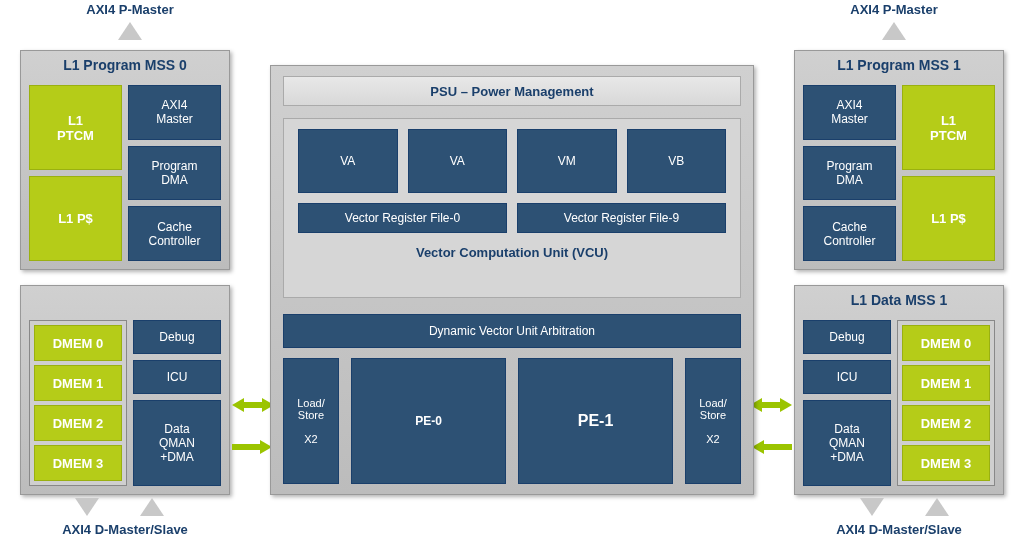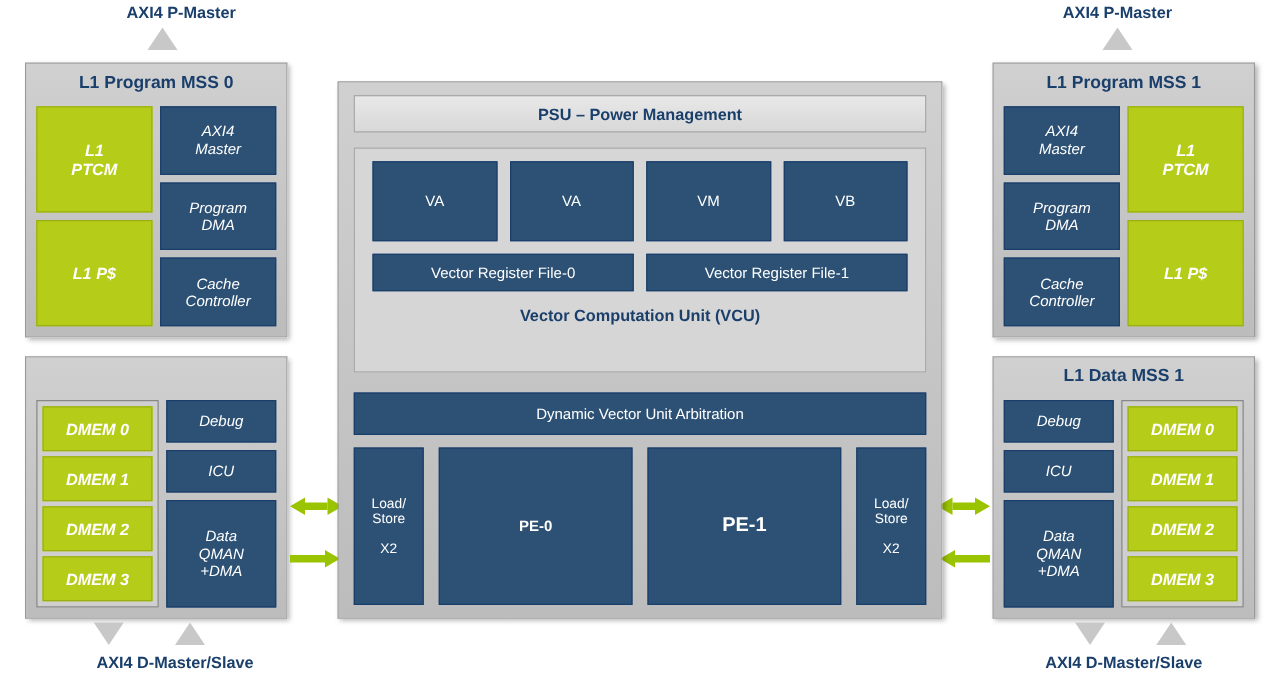--- a/index.html
+++ b/index.html
@@ -10,21 +10,20 @@
     height: 560px;
     position: relative;
     font-size: 12px;
   }
   .label-top {
     color: #1a3f6b;
     font-weight: bold;
     font-size: 13px;
     position: absolute;
     text-align: center;
-    margin-left: 15px;
   }
   .arrow-up-gray { width: 0; height: 0; border-left: 12px solid transparent; border-right: 12px solid transparent; border-bottom: 18px solid #c8c8c8; }
   .arrow-down-gray { width: 0; height: 0; border-left: 12px solid transparent; border-right: 12px solid transparent; border-top: 18px solid #c8c8c8; }
   .gray-box {
     background: linear-gradient(#d0d0d0,#bcbcbc);
     border: 1px solid #999;
     position: absolute;
     box-shadow: 2px 2px 4px rgba(0,0,0,0.3);
   }
   .title-bar {
@@ -65,21 +64,21 @@
     color: #9bc400;
     font-size: 22px;
     font-weight: bold;
   }
   .dbl-arrow { display:flex; align-items:center; }
   .ga-l { width:0;height:0;border-top:7px solid transparent;border-bottom:7px solid transparent;border-right:12px solid #9bc400;display:inline-block;}
   .ga-r { width:0;height:0;border-top:7px solid transparent;border-bottom:7px solid transparent;border-left:12px solid #9bc400;display:inline-block;}
   .ga-bar{ height:6px;background:#9bc400;display:inline-block;}
   .vcu-label { color:#1a3f6b;font-weight:bold;font-size:13px;text-align:center; }
   .mss-inner { position:absolute; left:8px; right:8px; }
-  .col { display:flex; flex-direction:column; gap:6px;font-style:italic; }
+  .col { display:flex; flex-direction:column; gap:6px; }
 </style>
 </head>
 <body>
 
 <div class="label-top" style="left:70px; top:2px; width:120px">AXI4 P-Master</div>
 <div style="position:absolute;left:118px;top:22px;">
     <div class="arrow-up-gray"></div>
   </div>
 
 <div class="label-top" style="right:70px; top:2px; width:120px">AXI4 P-Master</div>
@@ -192,21 +191,21 @@
 
   <div style="position:absolute;left:12px;right:12px;top:52px;height:180px;background:#d6d6d6;border:1px solid #aaa">
     <div style="display:flex;gap:10px;padding:10px 14px 6px;height:80px">
       <div class="navy-box" style="flex:1">VA</div>
       <div class="navy-box" style="flex:1">VA</div>
       <div class="navy-box" style="flex:1">VM</div>
       <div class="navy-box" style="flex:1">VB</div>
     </div>
     <div style="display:flex;gap:10px;padding:4px 14px;height:38px">
       <div class="navy-box" style="flex:1">Vector Register File-0</div>
-      <div class="navy-box" style="flex:1">Vector Register File-1</div>
+      <div class="navy-box" style="flex:1">Vector Register File-9</div>
     </div>
     <div class="vcu-label" style="padding-top:8px">Vector Computation Unit  (VCU)</div>
   </div>
 
   <div class="navy-box" style="position:absolute;left:12px;right:12px;top:248px;height:34px;font-weight:normal">Dynamic Vector Unit Arbitration</div>
 
   <div style="position:absolute;left:12px;right:12px;top:292px;bottom:10px;display:flex;gap:12px">
     <div class="navy-box" style="width:56px;white-space:pre-line;font-size:11px">Load/
 Store
 

